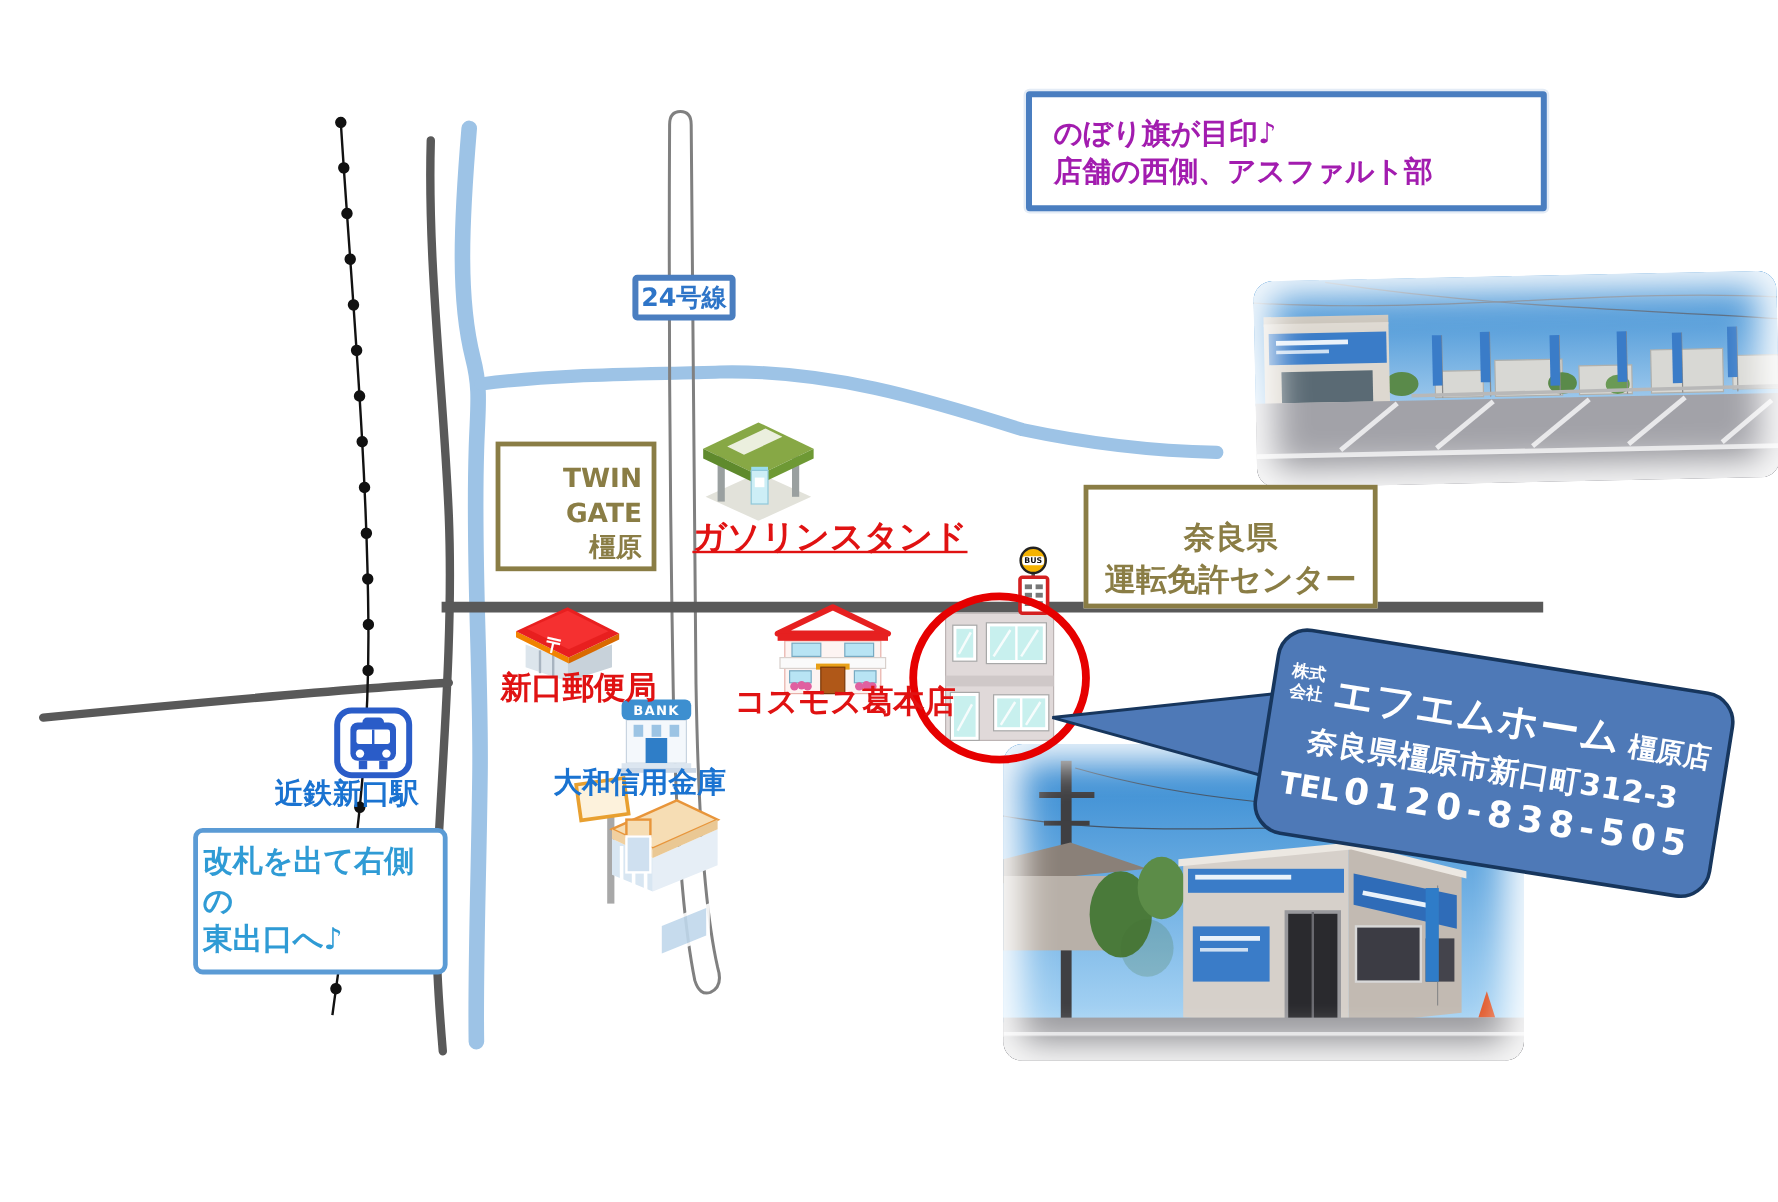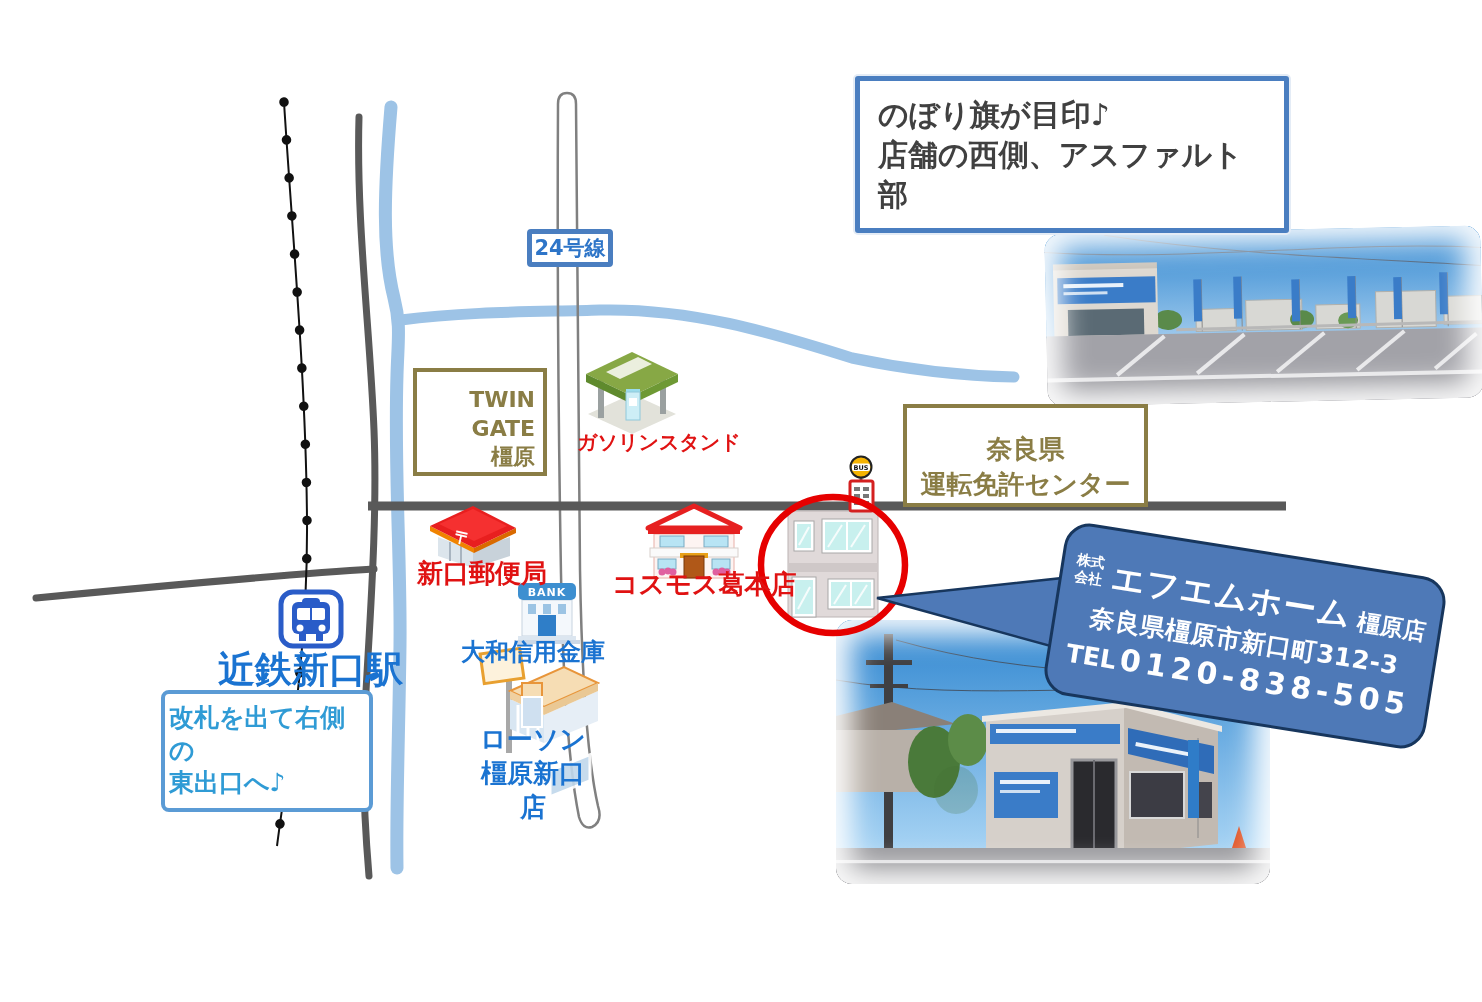--- a/index.html
+++ b/index.html
@@ -11,41 +11,41 @@
   
   #map-svg{left:0;top:0;z-index:1;}
   .photo{z-index:2;overflow:hidden;border-radius:16px;}
   #overlay-svg{left:0;top:0;z-index:3;pointer-events:none;}
   .bubble{z-index:4;}
   .box,.label{z-index:5;}
 
   
   .parking-note{left:855px;top:76px;width:390px;padding:14px 16px 12px 18px;
     border:5px solid #4a7ec0;border-radius:3px;box-shadow:0 0 0 2px #e4ecf6;background:#fff;
-    color:#404040;font-size:30px;line-height:1.34;}
+    color:#a21caf;font-size:24px;line-height:1.34;}
   .station-note{left:161px;top:690px;width:196px;padding:8px 4px;border:4px solid #5b9bd5;
     border-radius:8px;background:#fff;color:#2f9bd5;font-size:25px;line-height:1.3;text-align:left;}
 
   .route24-sign{left:527px;top:229px;width:76px;height:28px;border:5px solid #4a7ec0;border-radius:4px;
     background:#fff;color:#2e75c8;font-size:21px;display:flex;align-items:center;justify-content:center;}
   .twin-gate{left:413px;top:368px;width:118px;height:86px;border:4px solid #8a7d45;background:#fff;
     color:#8a7d45;font-size:22px;line-height:1.3;text-align:right;padding:14px 8px 0 0;}
   .license-center{left:903px;top:404px;width:237px;height:71px;border:4px solid #8a7d45;background:#fff;
     color:#8a7d45;font-size:26px;line-height:1.35;text-align:center;padding-top:24px;}
 
   
   .label{white-space:nowrap;}
   .red-label{color:#e01212;}
   .blue-label{color:#1a73d1;}
-  .gas-label{left:577px;top:429px;font-size:20px;}
+  .gas-label{left:577px;top:429px;font-size:28px;text-decoration:underline;}
   .po-label{left:417px;top:556px;font-size:26px;}
   .cosmos-label{left:612px;top:567px;font-size:26px;}
   .bank-label{left:461px;top:636px;font-size:24px;}
   .lawson-label{left:470px;top:723px;width:126px;font-size:26px;line-height:1.3;text-align:center;white-space:normal;}
-  .station-label{left:218px;top:645px;font-size:37px;}
+  .station-label{left:229px;top:645px;font-size:24px;}
   .station-icon{left:278px;top:589px;}
 
   
   .photo-top{left:1046px;top:230px;width:436px;height:172px;transform:rotate(-1.2deg);}
   .photo-bottom{left:836px;top:620px;width:434px;height:264px;}
   .vignette{position:absolute;inset:0;border-radius:inherit;
     box-shadow:inset 0 0 28px 16px rgba(255,255,255,.95);}
 
   
   .bubble{left:1052px;top:549px;width:380px;height:168px;background:#4e79b7;border:3px solid #17365d;
@@ -356,24 +356,20 @@
 
   <div class="abs box license-center">
     <div>奈良県</div>
     <div>運転免許センター</div>
   </div>
 
   <div class="abs label red-label gas-label">ガソリンスタンド</div>
   <div class="abs label red-label po-label">新口郵便局</div>
   <div class="abs label red-label cosmos-label">コスモス葛本店</div>
   <div class="abs label blue-label bank-label">大和信用金庫</div>
-  <div class="abs label blue-label lawson-label">
-    <div>ローソン</div>
-    <div>橿原新口店</div>
-  </div>
   <div class="abs label blue-label station-label">近鉄新口駅</div>
 
   <div class="abs label station-icon">
     <svg width="66" height="60" viewBox="0 0 66 60">
       <rect x="3" y="3" width="60" height="54" rx="12" fill="#fff" stroke="#2a5cc8" stroke-width="5"></rect>
       <rect x="24" y="9" width="18" height="8" rx="4" fill="#2a5cc8"></rect>
       <rect x="14" y="13" width="38" height="32" rx="6" fill="#2a5cc8"></rect>
       <rect x="19" y="19" width="28" height="12" rx="2" fill="#fff"></rect>
       <line x1="33" y1="19" x2="33" y2="31" stroke="#2a5cc8" stroke-width="2"></line>
       <circle cx="22" cy="39" r="3.5" fill="#fff"></circle>

